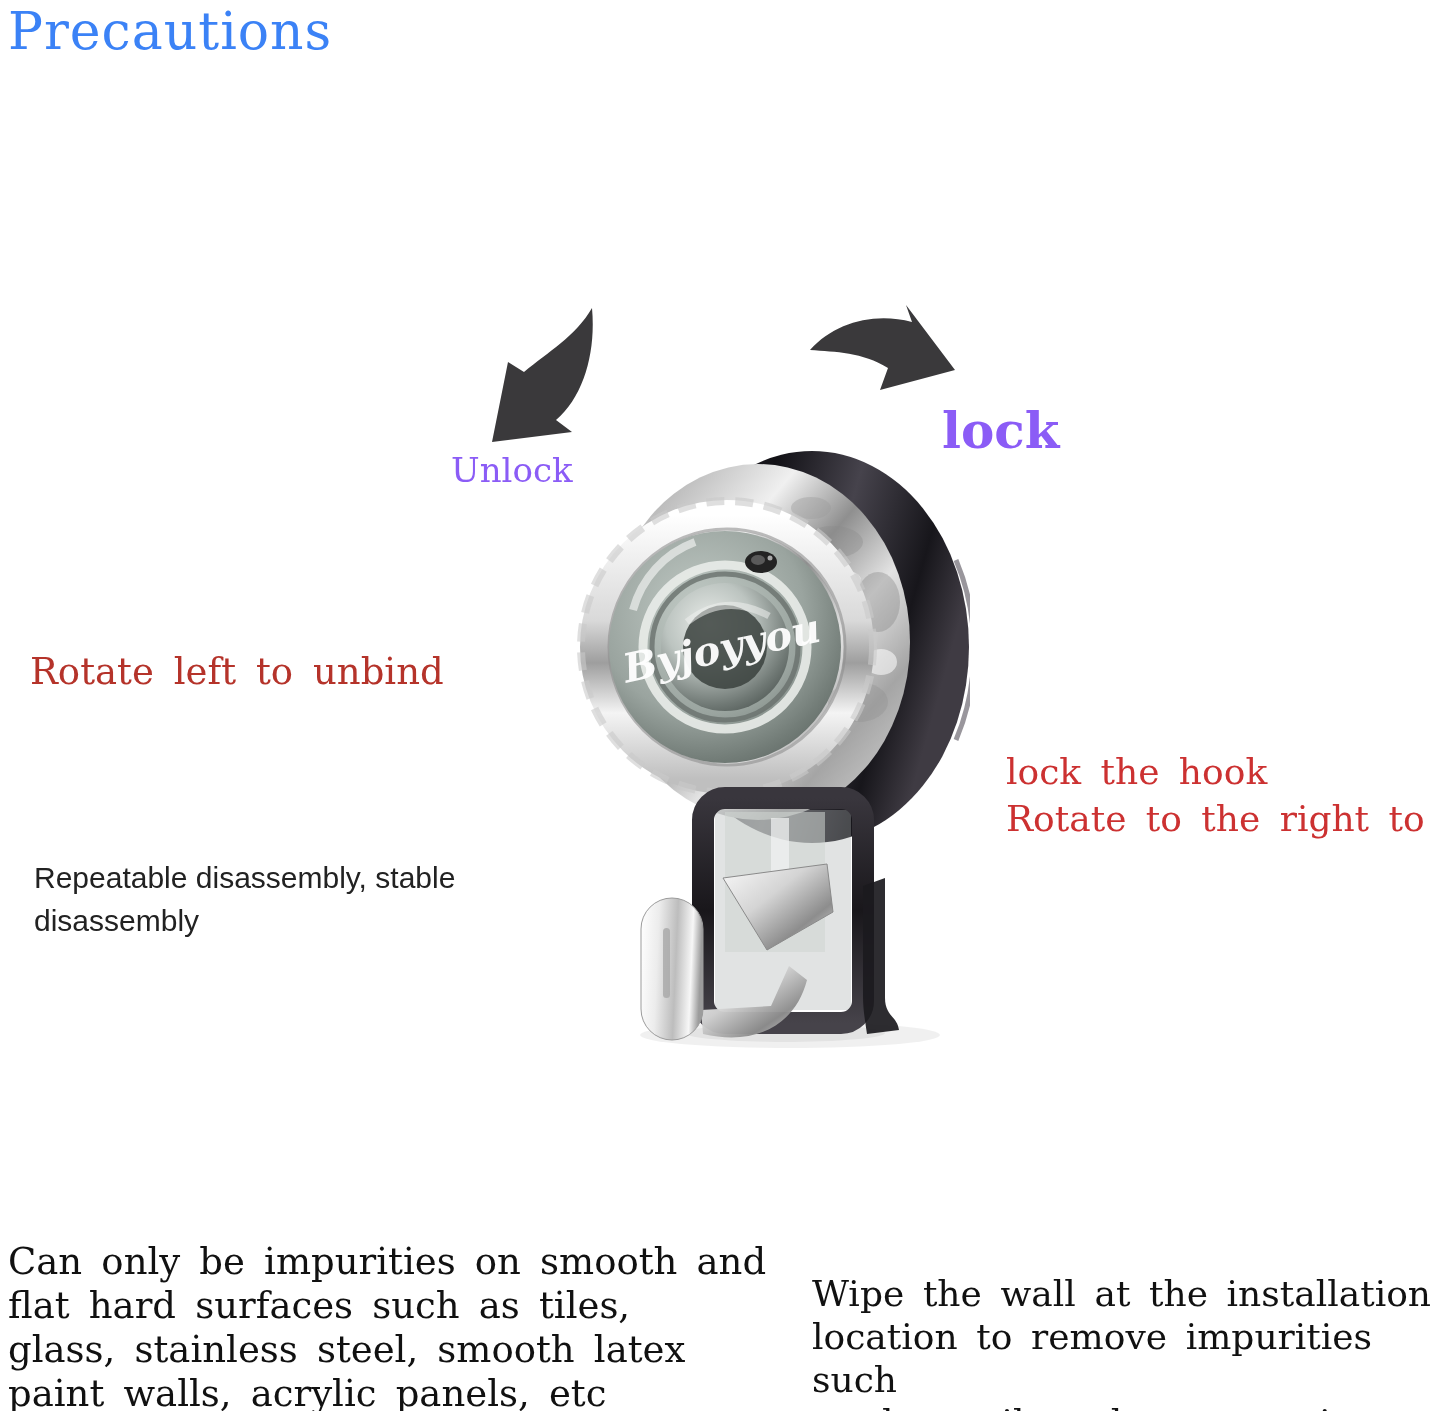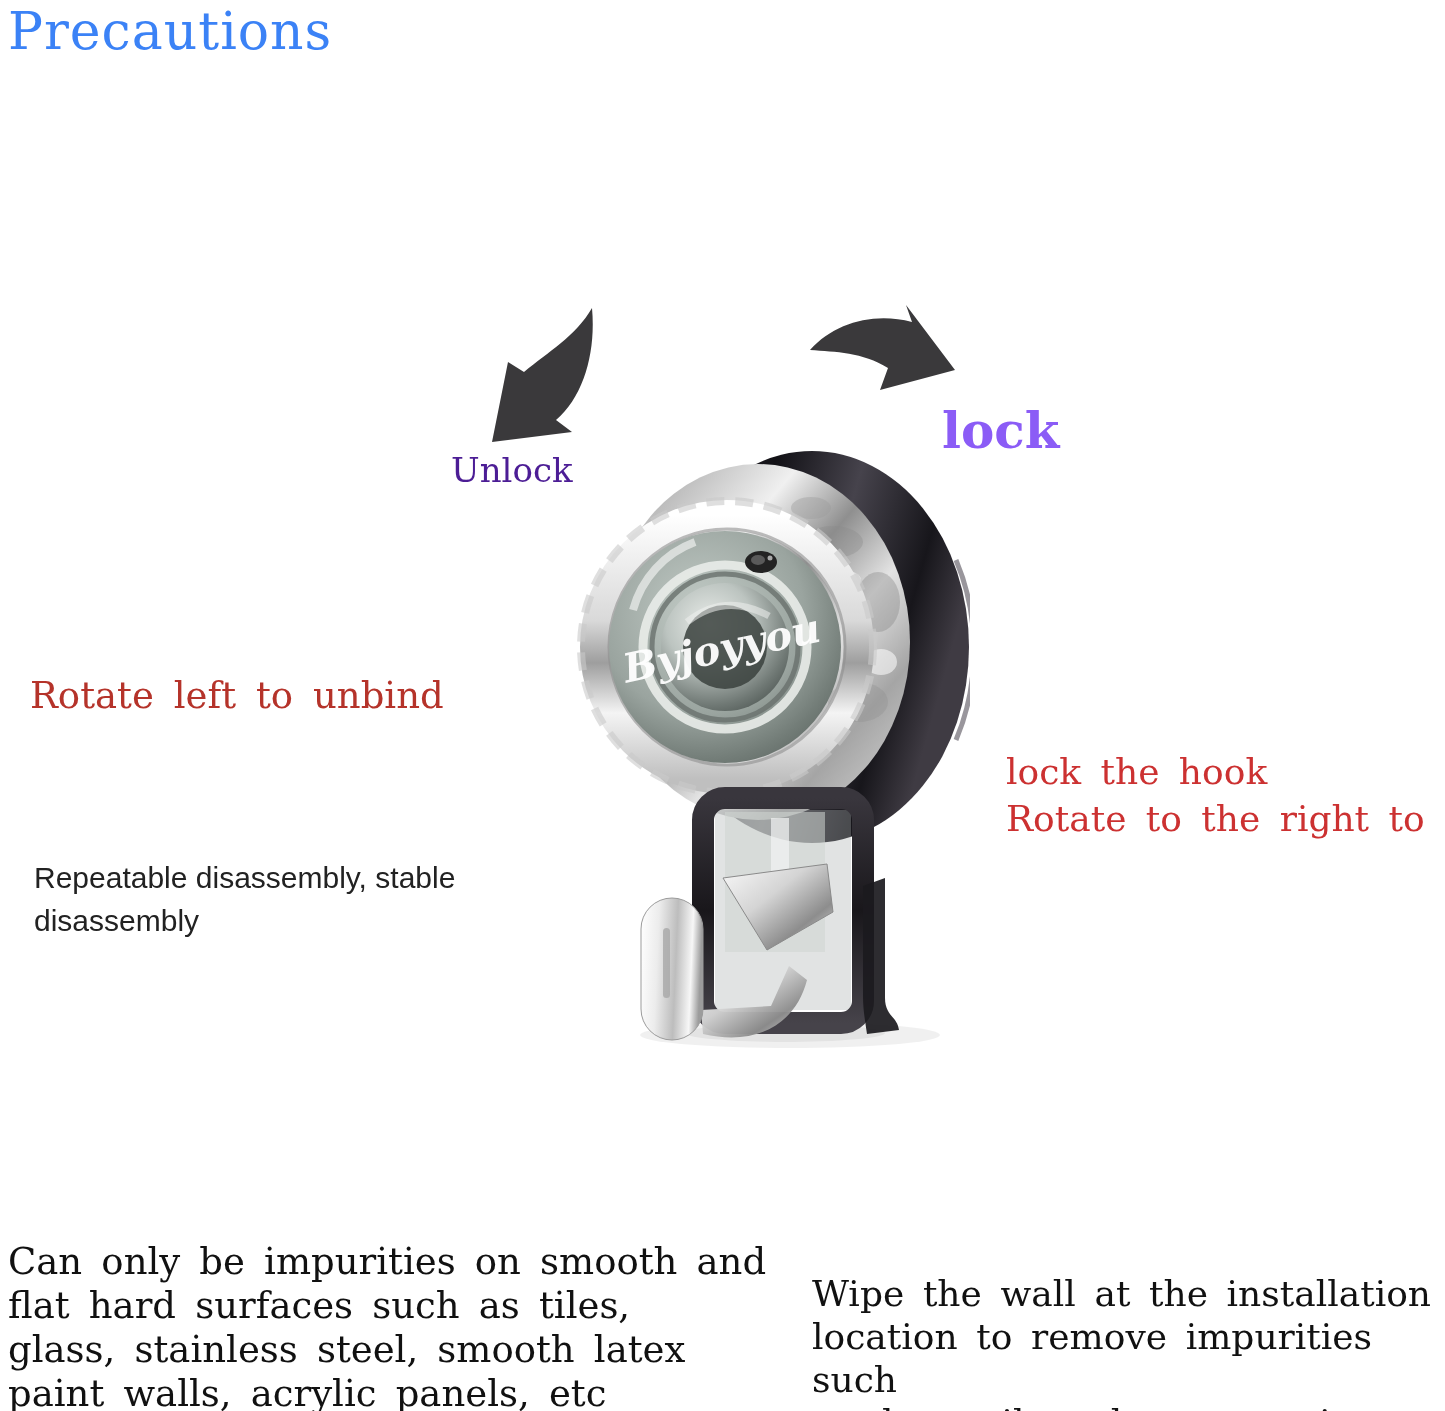--- a/index.html
+++ b/index.html
@@ -15,30 +15,30 @@
   .title {
     left: 8px; top: 0px;
     font-size: 52px; line-height: 62px;
     color: #3b82f6;
     letter-spacing: 1px;
   }
 
   .unlock-label {
     left: 451px; top: 450px;
     font-size: 34px; line-height: 40px;
-    color: #4c1d95;
+    color: #8b5cf6;
   }
   .lock-label {
     left: 942px; top: 402px;
     font-size: 50px; line-height: 58px;
     font-weight: 600;
     color: #8b5cf6;
   }
   .rotate-left {
-    left: 30px; top: 672px;
+    left: 30px; top: 648px;
     font-size: 37px; line-height: 48px;
     color: #b5332a;
     word-spacing: 0.22em;
   }
   .rotate-right {
     left: 1006px; top: 748px;
     font-size: 36px; line-height: 47px;
     color: #cc3131;
     word-spacing: 0.22em;
   }

